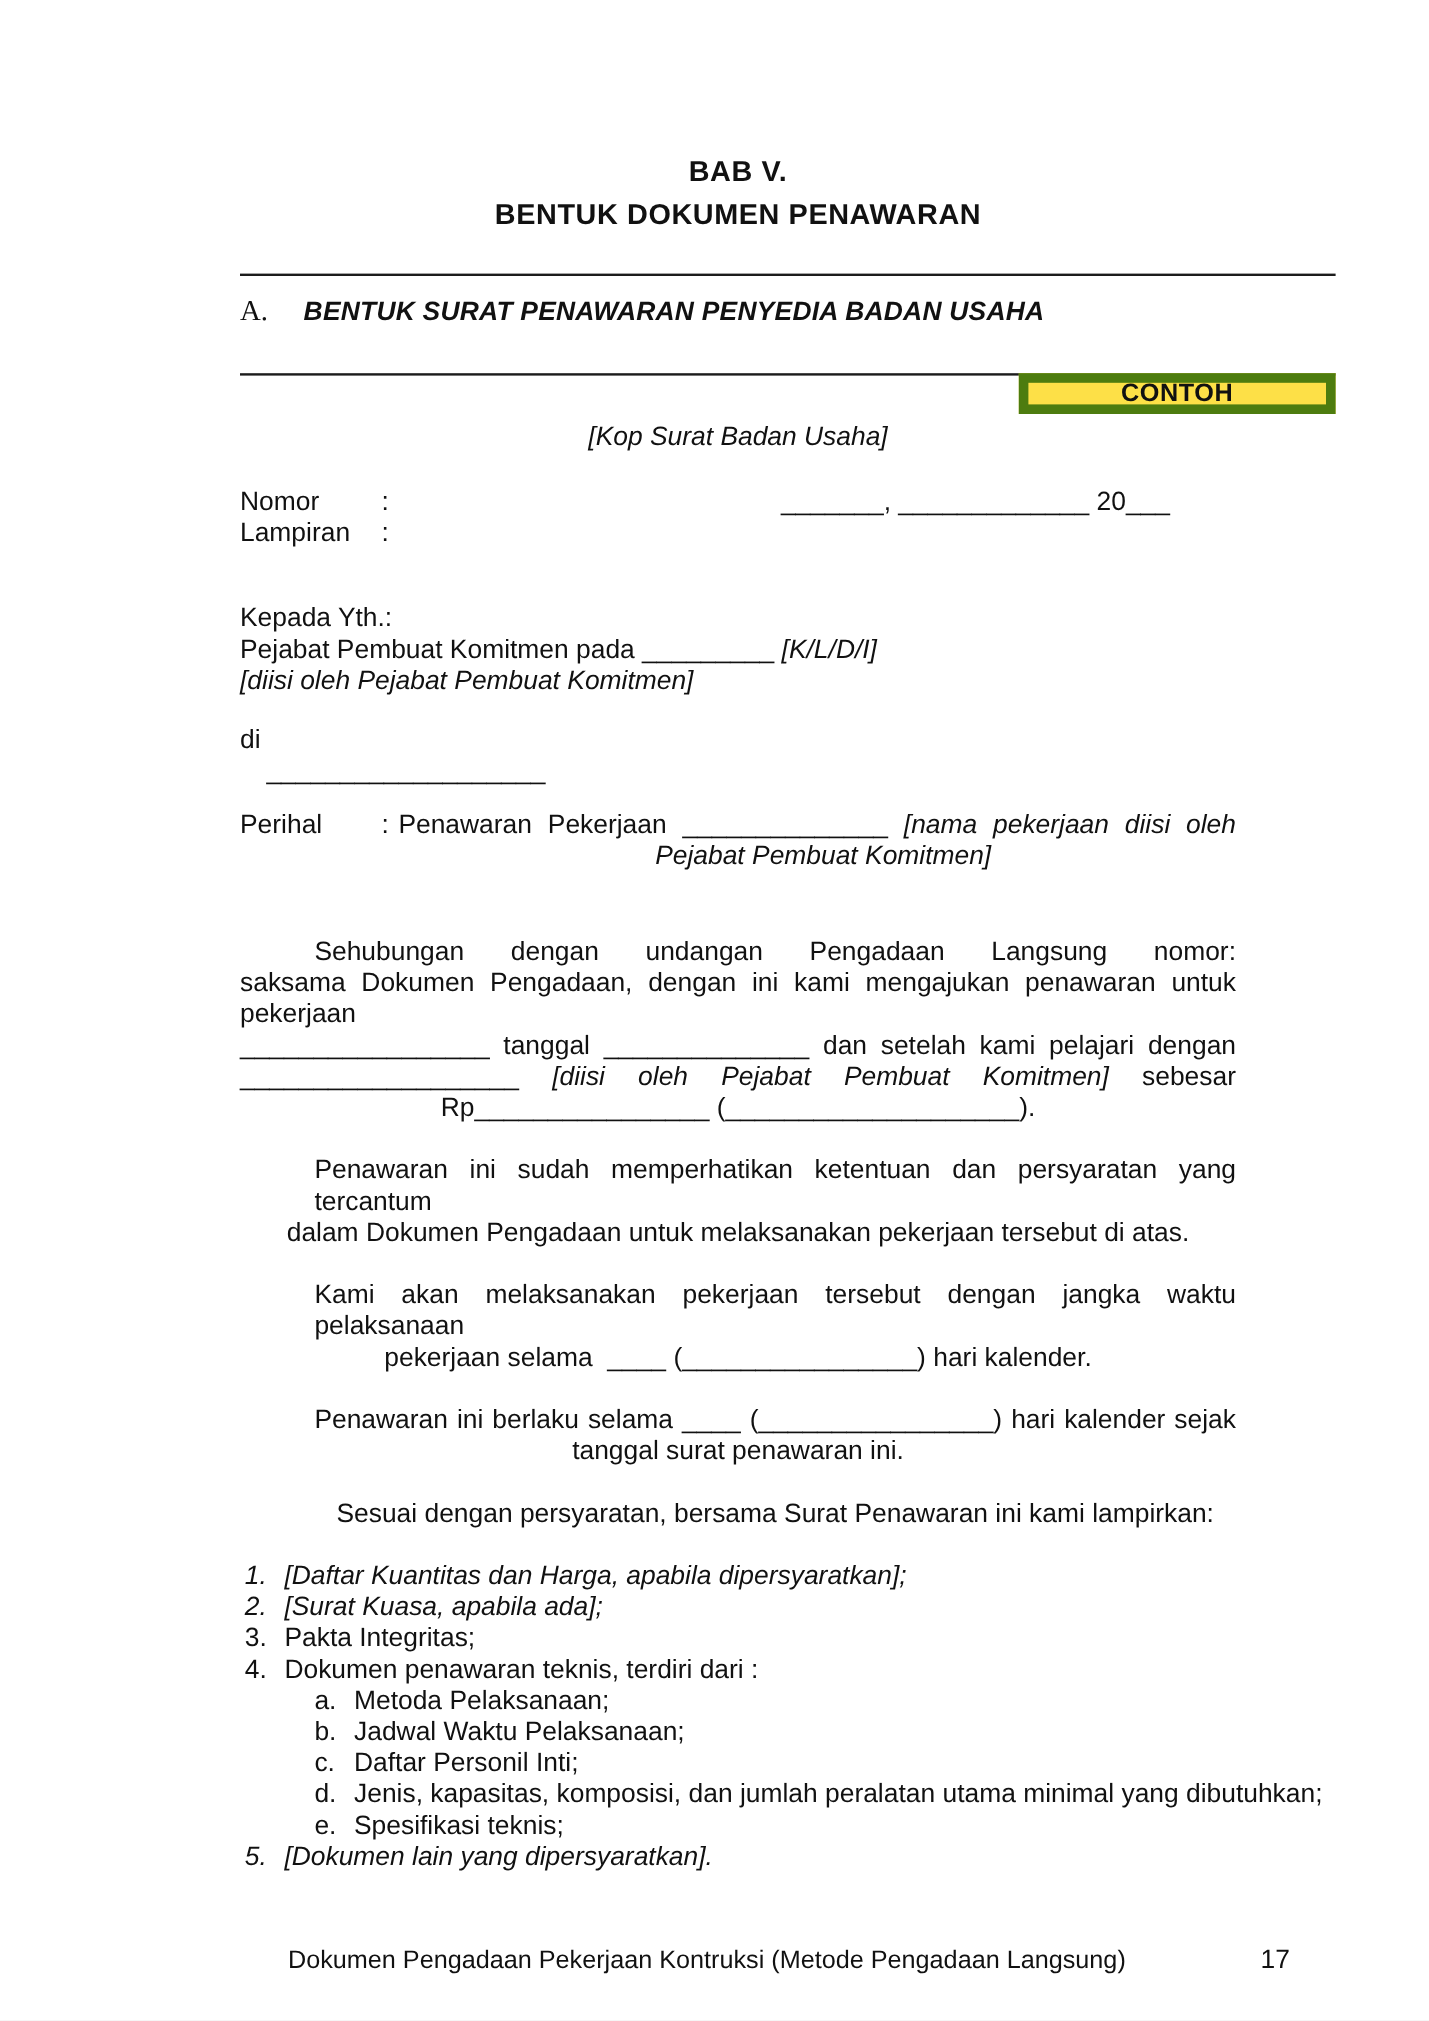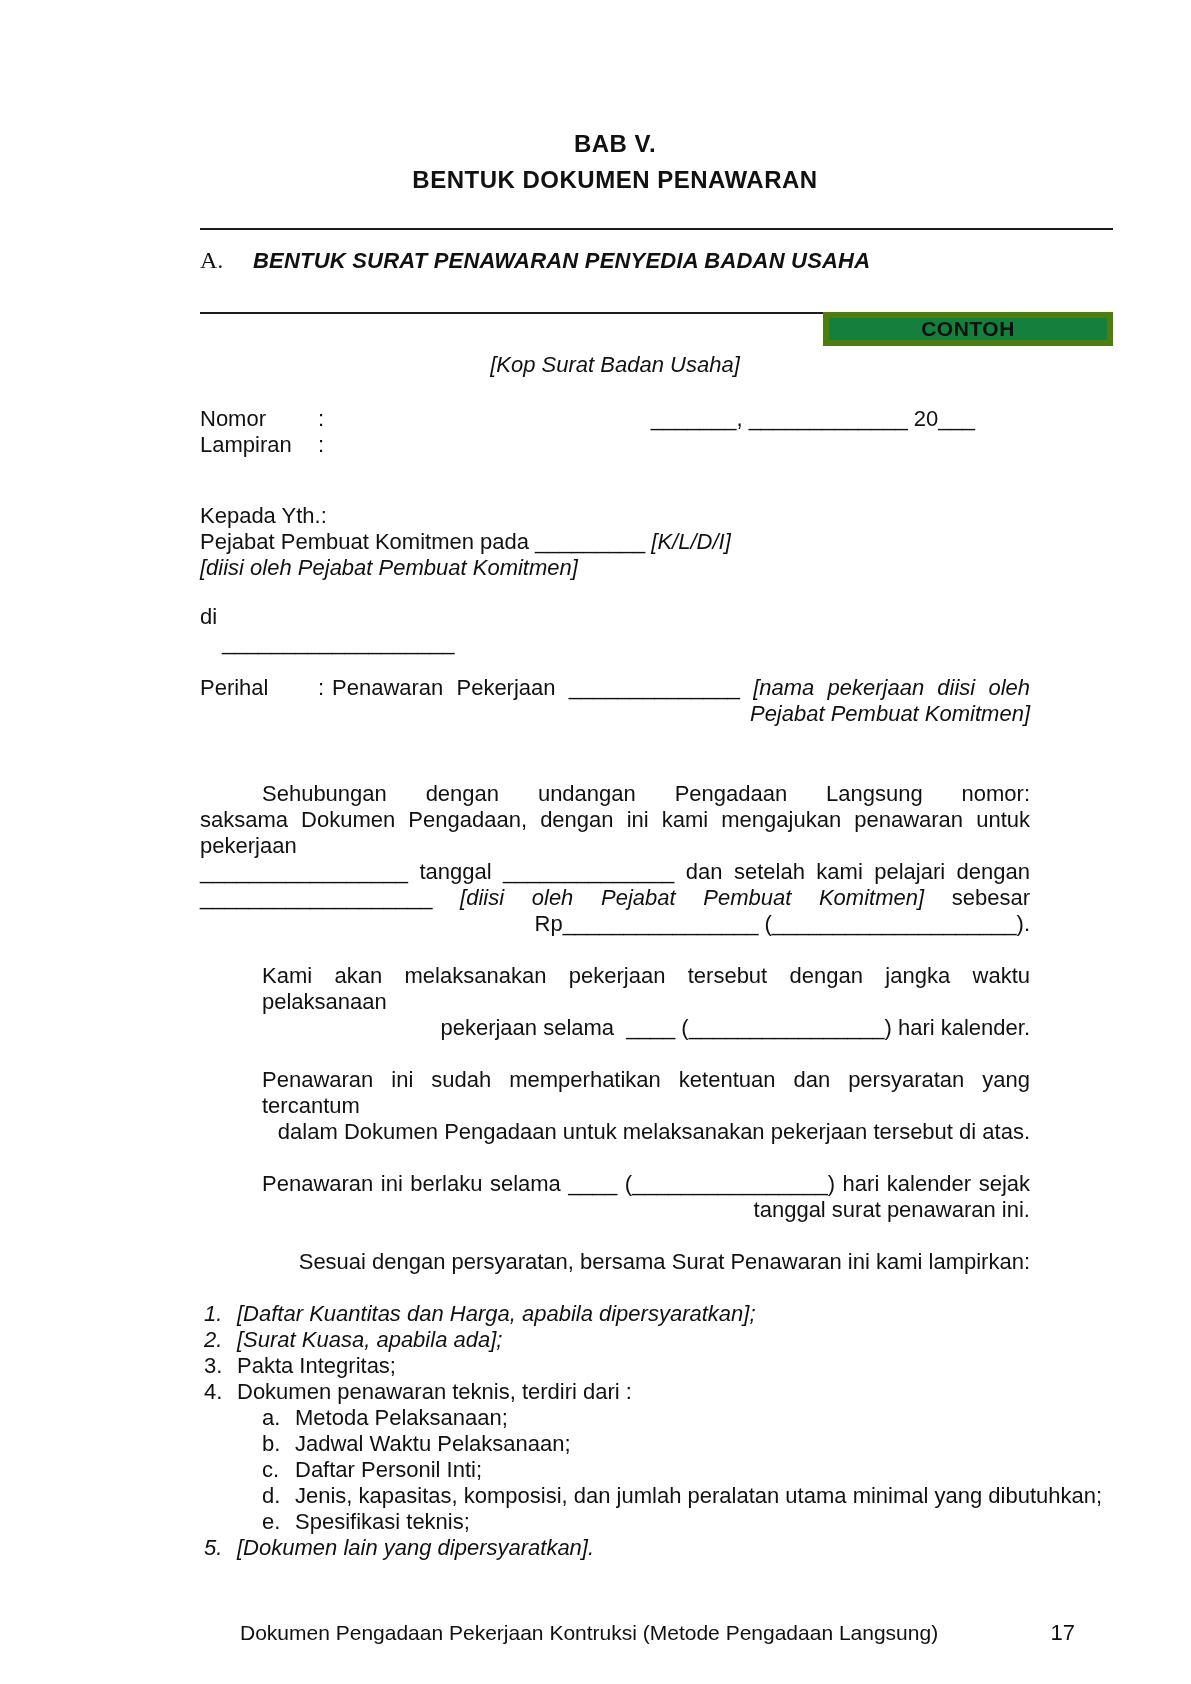--- a/index.html
+++ b/index.html
@@ -54,24 +54,24 @@
     position: relative;
     margin-top: 36px;
     width: 913px;
     border-top: 2px solid #1c1c1c;
     height: 0;
   }
   .contoh-box {
     position: absolute;
     right: 0;
     top: -2px;
-    width: 290px;
+    width: 264px;
     height: 34px;
-    background: #15803d;
-    border: 6px solid #4d7c0f;
+    background: #fde047;
+    border: 8px solid #4d7c0f;
     display: flex;
     align-items: center;
     justify-content: center;
     font-size: 21px;
     font-weight: bold;
     letter-spacing: 0.5px;
   }
 
   .body-text { font-size: 22px; line-height: 26px; }
 
@@ -92,21 +92,21 @@
   .kepada-block { margin-top: 45px; font-size: 22px; line-height: 26px; }
   .it { font-style: italic; }
 
   .di-word { margin-top: 23px; font-size: 22px; line-height: 26px; }
   .di-line { font-size: 22px; line-height: 26px; padding-left: 22px; }
 
   .perihal-row { margin-top: 19px; display: flex; font-size: 22px; line-height: 26px; }
   .perihal-content { flex: 1; }
 
   .jline { text-align: justify; text-align-last: justify; }
-  .lline { text-align: right; }
+  .lline { text-align: center; }
   .indent { padding-left: 62px; }
 
   .para { margin-bottom: 26px; }
   .p1 { margin-top: 54px; }
 
   .attach { font-size: 22px; line-height: 26px; }
   .attach-row { display: flex; padding-left: 4px; }
   .attach-num { width: 33px; flex: none; }
   .attach-text { white-space: nowrap; }
   .sub-row { display: flex; padding-left: 62px; }
@@ -178,27 +178,27 @@
 
     <div class="body-text para p1">
       <div class="jline indent">Sehubungan dengan undangan Pengadaan Langsung nomor:</div>
       <div class="jline">saksama Dokumen Pengadaan, dengan ini kami mengajukan penawaran untuk pekerjaan</div>
       <div class="jline">_________________ tanggal ______________ dan setelah kami pelajari dengan</div>
       <div class="jline"><span>___________________ </span><span class="it">[diisi oleh Pejabat Pembuat Komitmen]</span><span> sebesar</span></div>
       <div class="lline">Rp________________ (____________________).</div>
     </div>
 
     <div class="body-text para">
+      <div class="jline indent">Penawaran ini sudah memperhatikan ketentuan dan persyaratan yang tercantum</div>
+      <div class="lline">dalam Dokumen Pengadaan untuk melaksanakan pekerjaan tersebut di atas.</div>
+    </div>
+
+    <div class="body-text para">
       <div class="jline indent">Kami akan melaksanakan pekerjaan tersebut dengan jangka waktu pelaksanaan</div>
       <div class="lline">pekerjaan selama &nbsp;____ (________________) hari kalender.</div>
-    </div>
-
-    <div class="body-text para">
-      <div class="jline indent">Penawaran ini sudah memperhatikan ketentuan dan persyaratan yang tercantum</div>
-      <div class="lline">dalam Dokumen Pengadaan untuk melaksanakan pekerjaan tersebut di atas.</div>
     </div>
 
     <div class="body-text para">
       <div class="jline indent">Penawaran ini berlaku selama ____ (________________) hari kalender sejak</div>
       <div class="lline">tanggal surat penawaran ini.</div>
     </div>
 
     <div class="body-text para">
       <div class="lline indent">Sesuai dengan persyaratan, bersama Surat Penawaran ini kami lampirkan:</div>
     </div>

